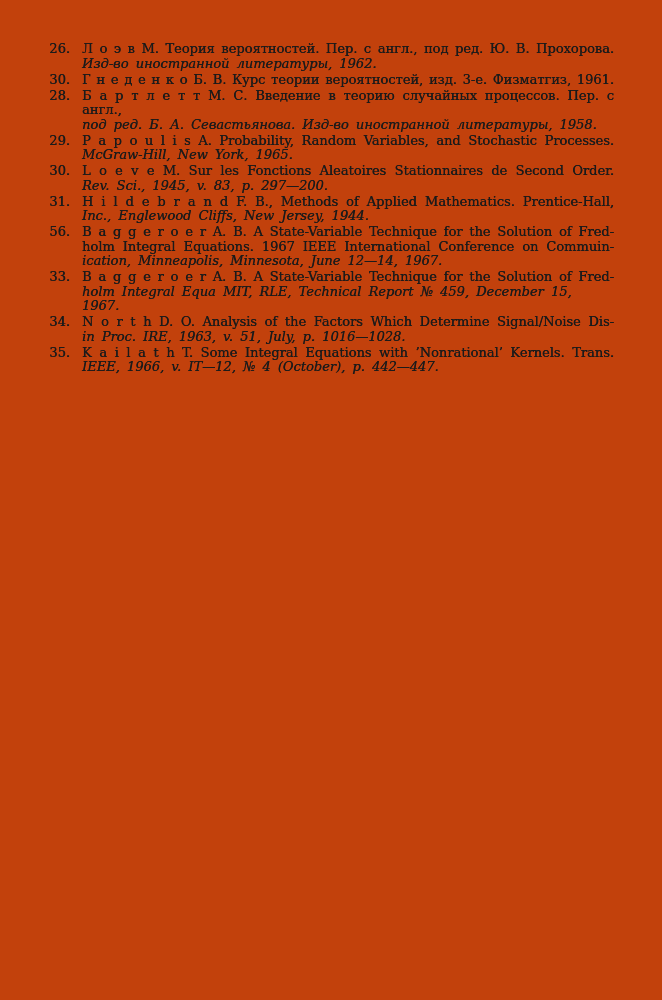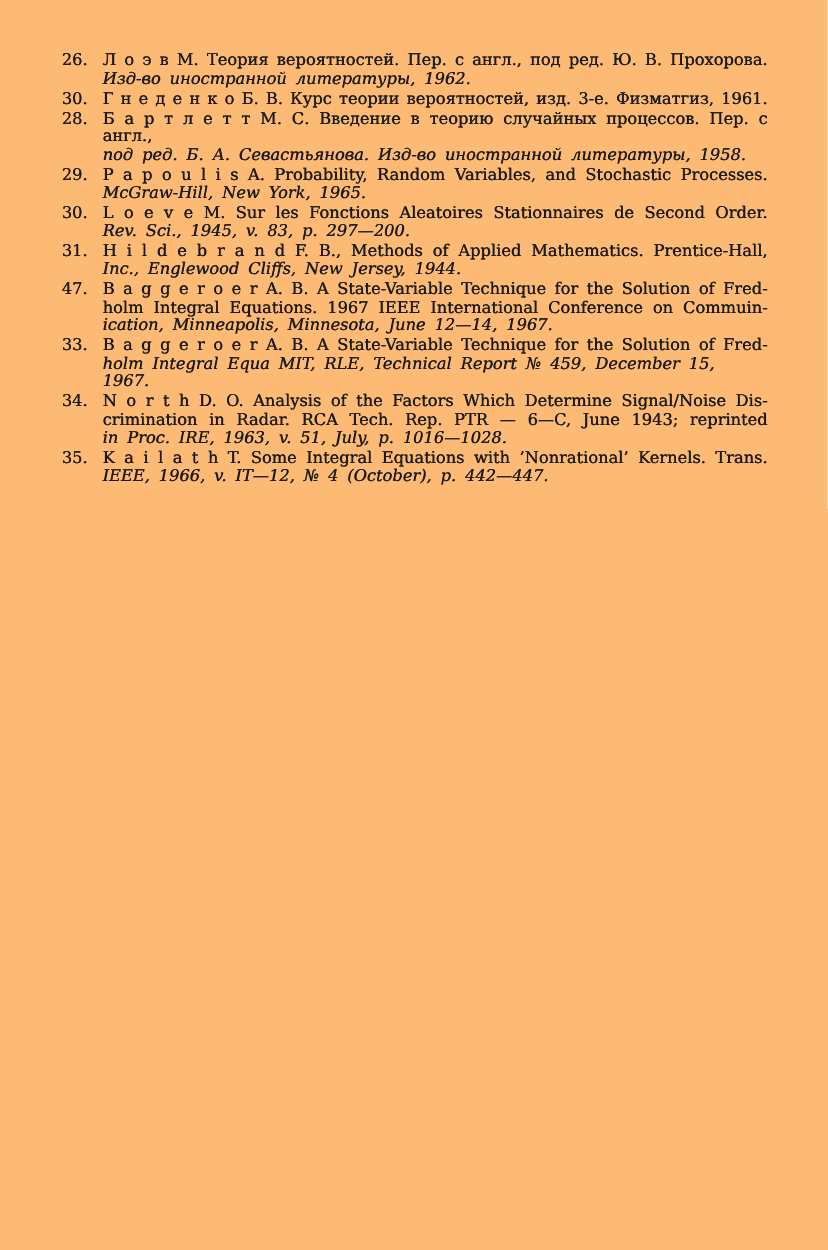--- a/index.html
+++ b/index.html
@@ -48,21 +48,21 @@
   .line.last {
     text-align: left;
     text-align-last: left;
     word-spacing: 3px;
     font-style: italic;
   }
 </style>
 </head>
 <body>
 
-<div class="page" style="background: #fdba74; color: rgb(27, 27, 27);">
+<div class="page" style="background: #c2410c; color: rgb(27, 27, 27);">
   <div class="refs" id="refs-container">
   <div class="ref">
     <div class="ref-num">26.</div>
     <div class="ref-text">
           <div class="line just">Л о э в М. Теория вероятностей. Пер. с англ., под ред. Ю. В. Прохорова.</div>
           <div class="line last">Изд-во иностранной литературы, 1962.</div>
         </div>
   </div>
 
   <div class="ref">
@@ -98,41 +98,40 @@
 
   <div class="ref">
     <div class="ref-num">31.</div>
     <div class="ref-text">
           <div class="line just">H i l d e b r a n d F. B., Methods of Applied Mathematics. Prentice-Hall,</div>
           <div class="line last">Inc., Englewood Cliffs, New Jersey, 1944.</div>
         </div>
   </div>
 
   <div class="ref">
-    <div class="ref-num">47.</div>
+    <div class="ref-num">56.</div>
     <div class="ref-text">
           <div class="line just">B a g g e r o e r A. B. A State-Variable Technique for the Solution of Fred-</div>
           <div class="line just">holm Integral Equations. 1967 IEEE International Conference on Commuin-</div>
           <div class="line last">ication, Minneapolis, Minnesota, June 12—14, 1967.</div>
         </div>
   </div>
 
   <div class="ref">
     <div class="ref-num">33.</div>
     <div class="ref-text">
           <div class="line just">B a g g e r o e r A. B. A State-Variable Technique for the Solution of Fred-</div>
           <div class="line last">holm Integral Equa MIT, RLE, Technical Report № 459, December 15, 1967.</div>
         </div>
   </div>
 
   <div class="ref">
     <div class="ref-num">34.</div>
     <div class="ref-text">
           <div class="line just">N o r t h D. O. Analysis of the Factors Which Determine Signal/Noise Dis-</div>
-          <div class="line just">crimination in Radar. RCA Tech. Rep. PTR — 6—C, June 1943; reprinted</div>
           <div class="line last">in Proc. IRE, 1963, v. 51, July, p. 1016—1028.</div>
         </div>
   </div>
 
   <div class="ref">
     <div class="ref-num">35.</div>
     <div class="ref-text">
           <div class="line just">K a i l a t h T. Some Integral Equations with ’Nonrational’ Kernels. Trans.</div>
           <div class="line last">IEEE, 1966, v. IT—12, № 4 (October), p. 442—447.</div>
         </div>

